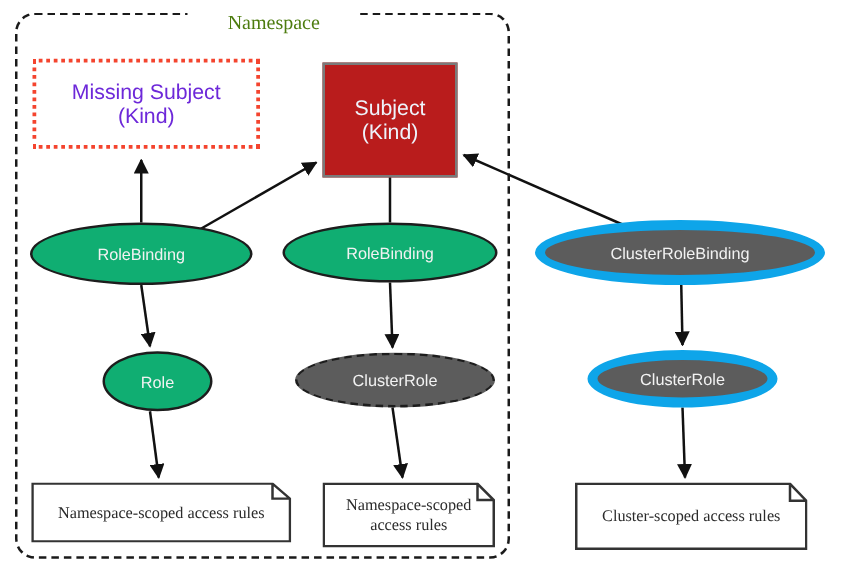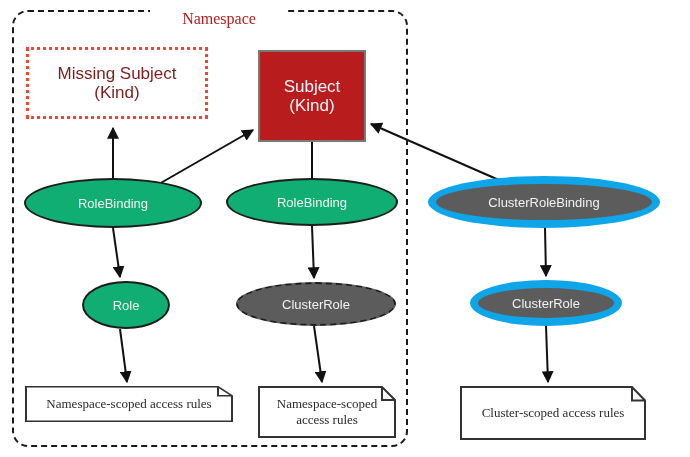--- a/index.html
+++ b/index.html
@@ -37,21 +37,21 @@
     background: transparent;
   }
   .ns-label {
     position: absolute;
     left: 150px;
     top: 9px;
     width: 130px;
     text-align: center;
     font-family: "Liberation Serif", serif;
     font-size: 16px;
-    color: #b91c1c;
+    color: #4d7c0f;
     background: #ffffff;
     padding: 0 4px;
     line-height: 20px;
   }
 
   
   .node {
     position: absolute;
     box-sizing: border-box;
     display: flex;
@@ -62,21 +62,21 @@
   }
 
   
   .missing-subject {
     left: 26px;
     top: 47px;
     width: 182px;
     height: 72px;
     border: 3px dotted #f4442e;
     background: #ffffff;
-    color: #7f1d1d;
+    color: #6d28d9;
     font-size: 17px;
   }
 
   
   .subject {
     left: 258px;
     top: 50px;
     width: 108px;
     height: 92px;
     background: #b91c1c;
@@ -137,21 +137,21 @@
     align-items: center;
     justify-content: center;
     text-align: center;
     font-family: "Liberation Serif", serif;
     font-size: 13px;
     color: #2b2b2b;
     line-height: 1.25;
     padding: 0 8px;
     box-sizing: border-box;
   }
-  .doc1 { left: 25px;  top: 386px; width: 208px; height: 36px; }
+  .doc1 { left: 25px;  top: 386px; width: 208px; height: 48px; }
   .doc2 { left: 258px; top: 386px; width: 138px; height: 52px; }
   .doc3 { left: 460px; top: 386px; width: 186px; height: 54px; }
 </style>
 </head>
 <body>
 
 <div id="canvas">
 
   <svg id="edges" viewBox="0 0 690 457" xmlns="http://www.w3.org/2000/svg">
     <defs>

